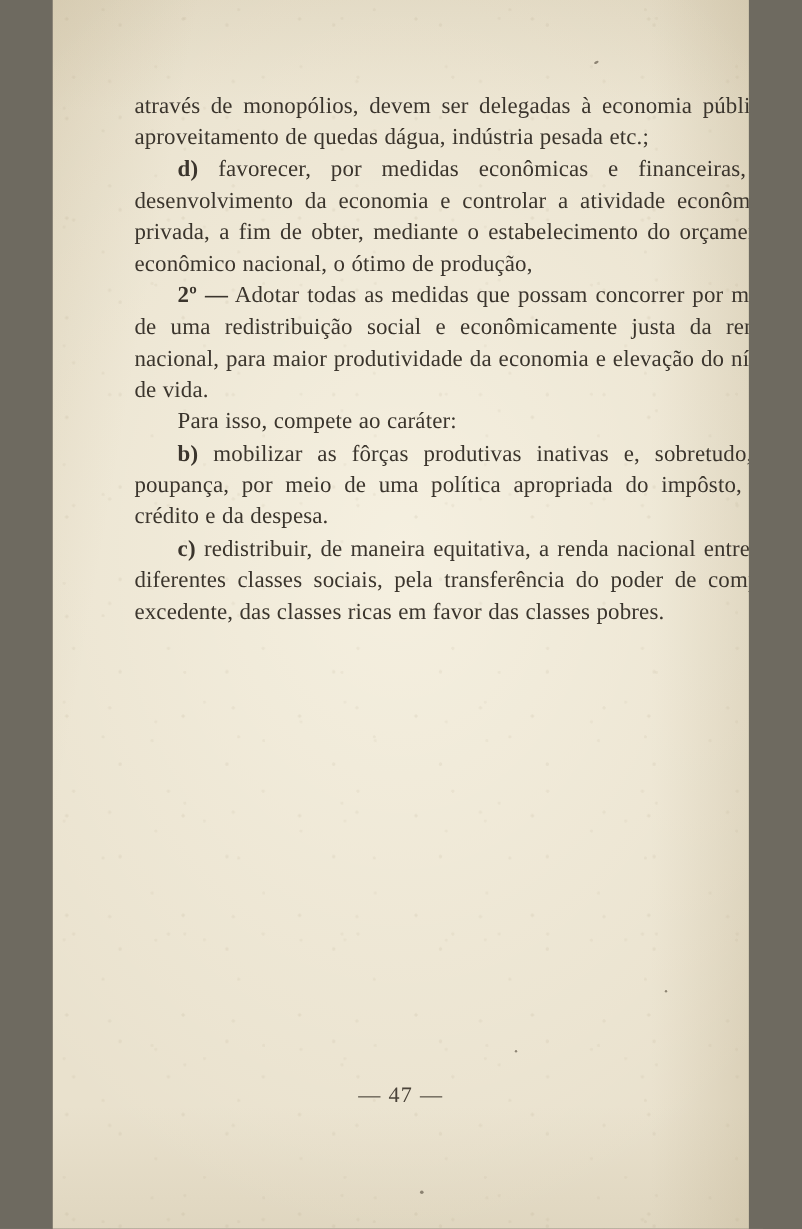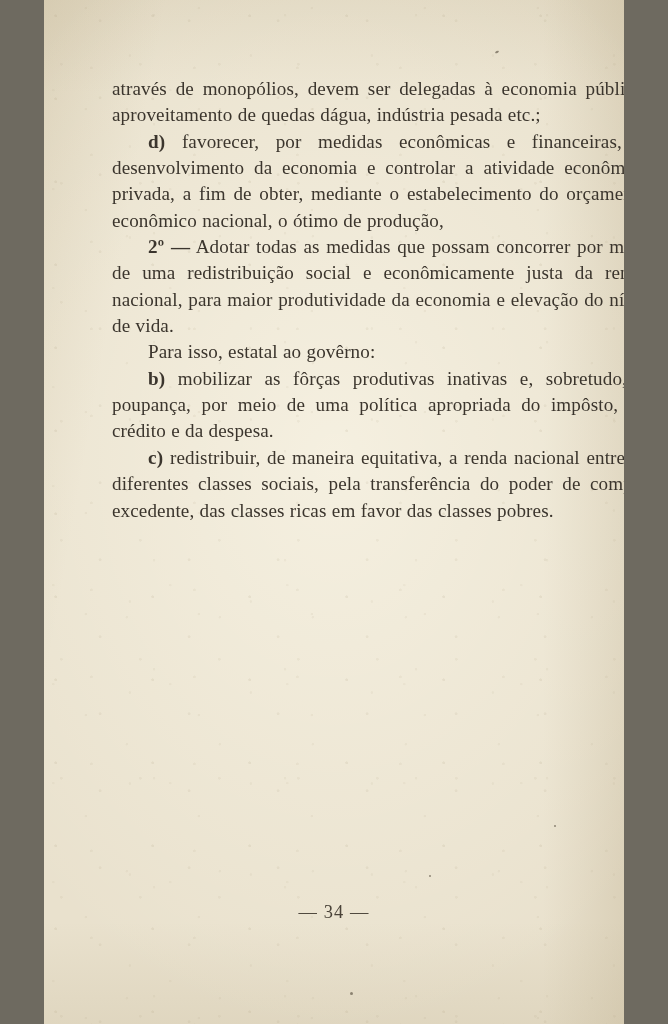--- a/index.html
+++ b/index.html
@@ -115,27 +115,27 @@
   <div class="speck" style="left:597px; top:977px; width:2px; height:2px;"></div>
 
   <div class="textblock">
 
     <p class="para">através de monopólios, devem ser delegadas à economia pública: aproveitamento de quedas dágua, indústria pesada etc.;</p>
 
     <p class="para indent"><span class="item-letter">d)</span>   favorecer, por medidas econômicas e financeiras, o desenvolvimento da economia e controlar a atividade econômica privada, a fim de obter, mediante o estabelecimento do orçamento econômico nacional, o ótimo de produção,</p>
 
     <p class="para indent"><span class="item-letter">2º —</span> Adotar todas as medidas que possam concorrer por meio de uma redistribuição social e econômicamente justa da renda nacional, para maior produtividade da economia e elevação do nível de vida.</p>
 
-    <p class="para indent">Para isso, estatal ao govêrno:</p>
+    <p class="para indent">Para isso, compete ao caráter:</p>
 
 
     <p class="para indent"><span class="item-letter">b)</span>   mobilizar as fôrças produtivas inativas e, sobretudo, a poupança, por meio de uma política apropriada do impôsto, do crédito e da despesa.</p>
 
     <p class="para indent"><span class="item-letter">c)</span>   redistribuir, de maneira equitativa, a renda nacional entre as diferentes classes sociais, pela transferência do poder de compra excedente, das classes ricas em favor das classes pobres.</p>
 
 
 
 
   </div>
 
-  <div class="folio">— 34 —</div>
+  <div class="folio">— 47 —</div>
 
 </div>
 
 </body></html>

